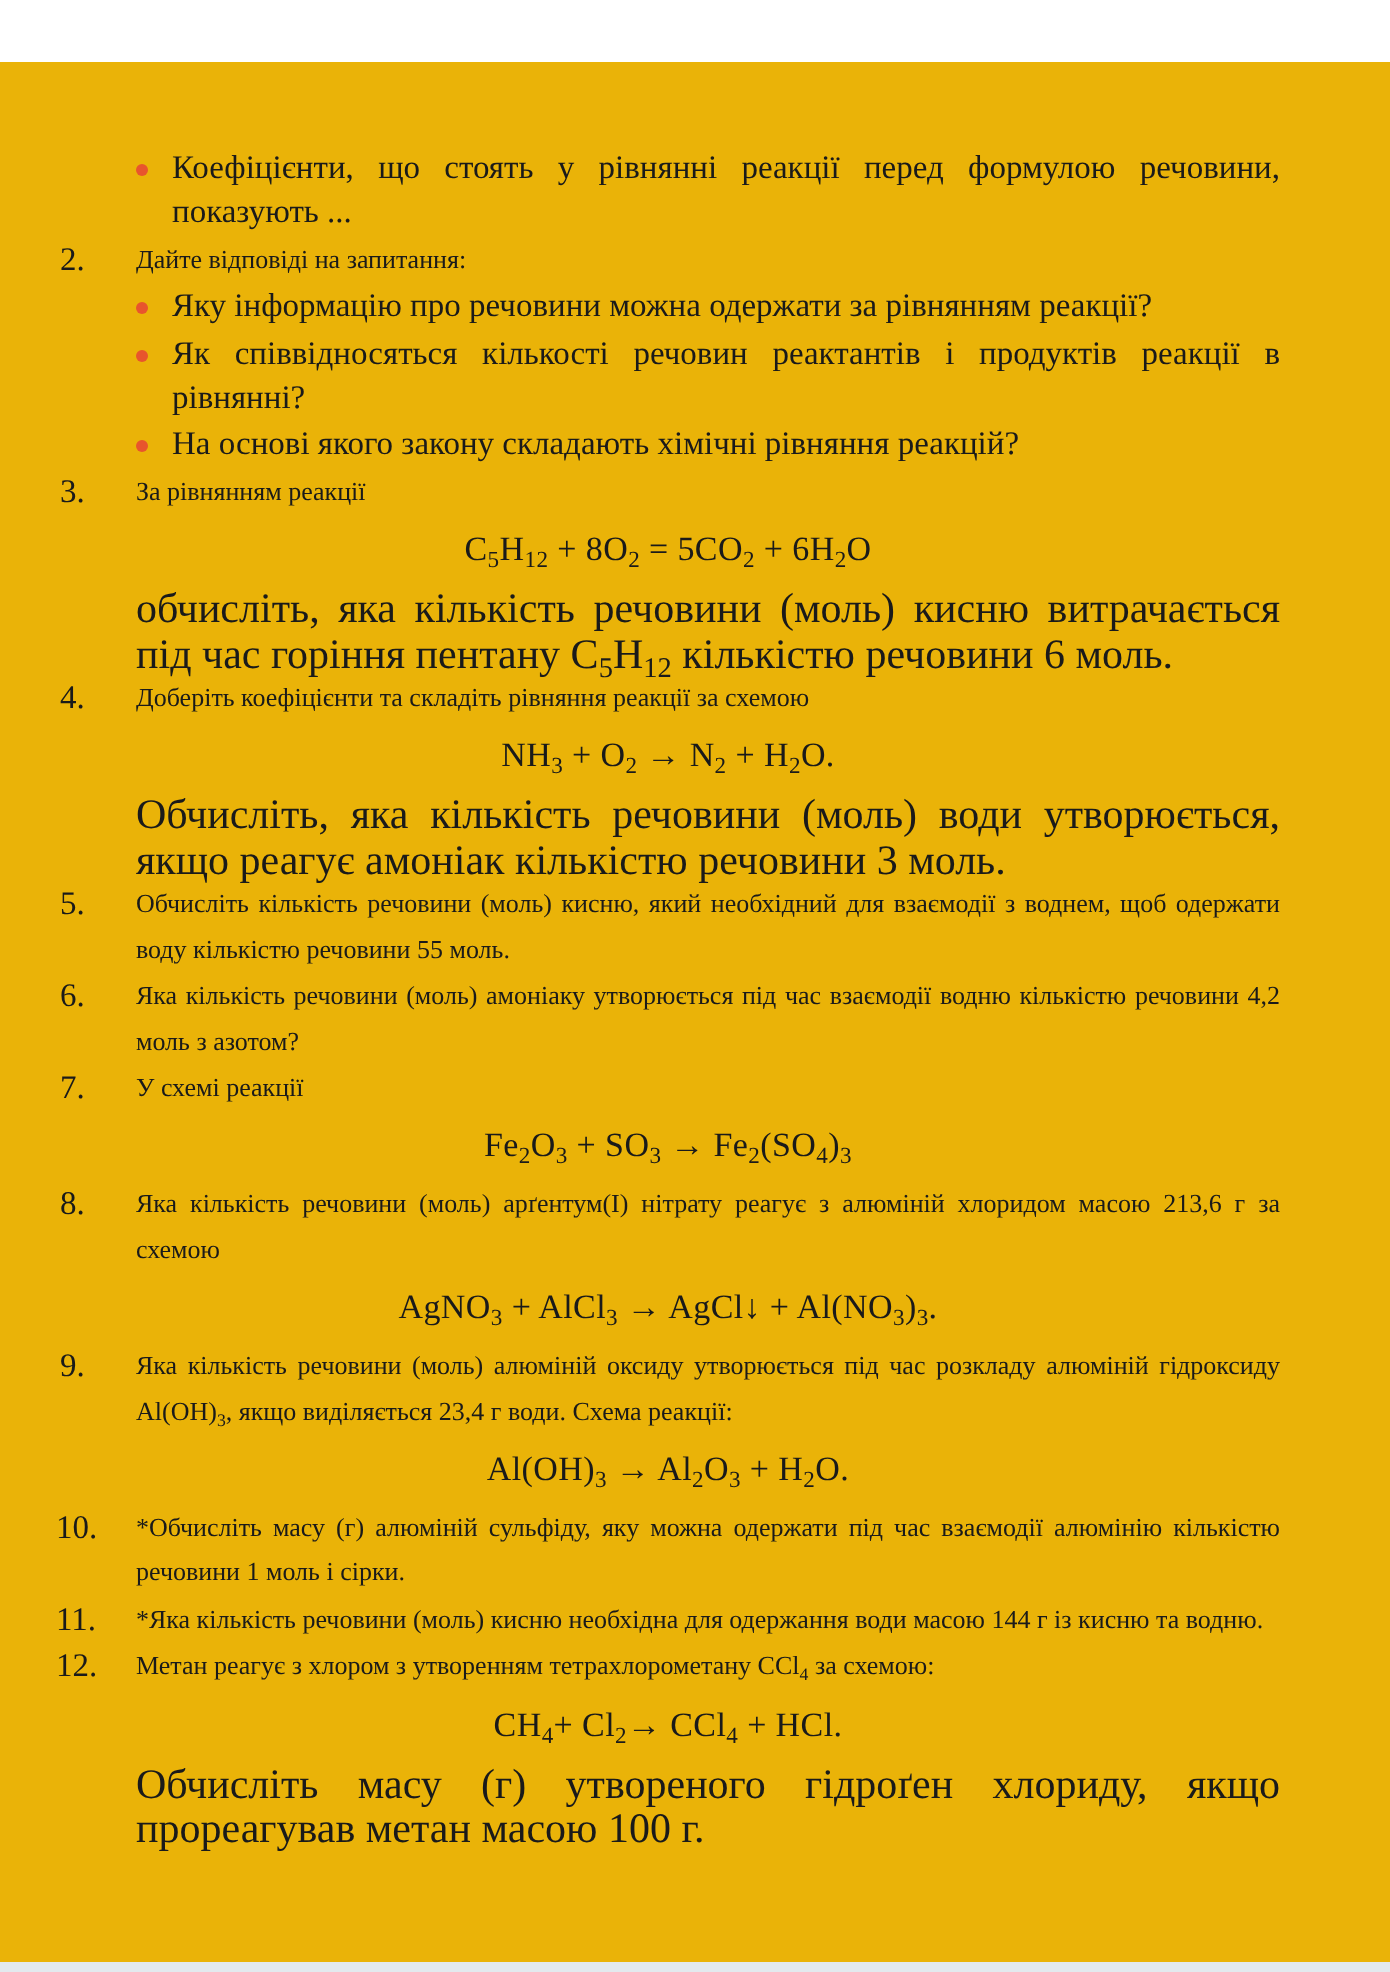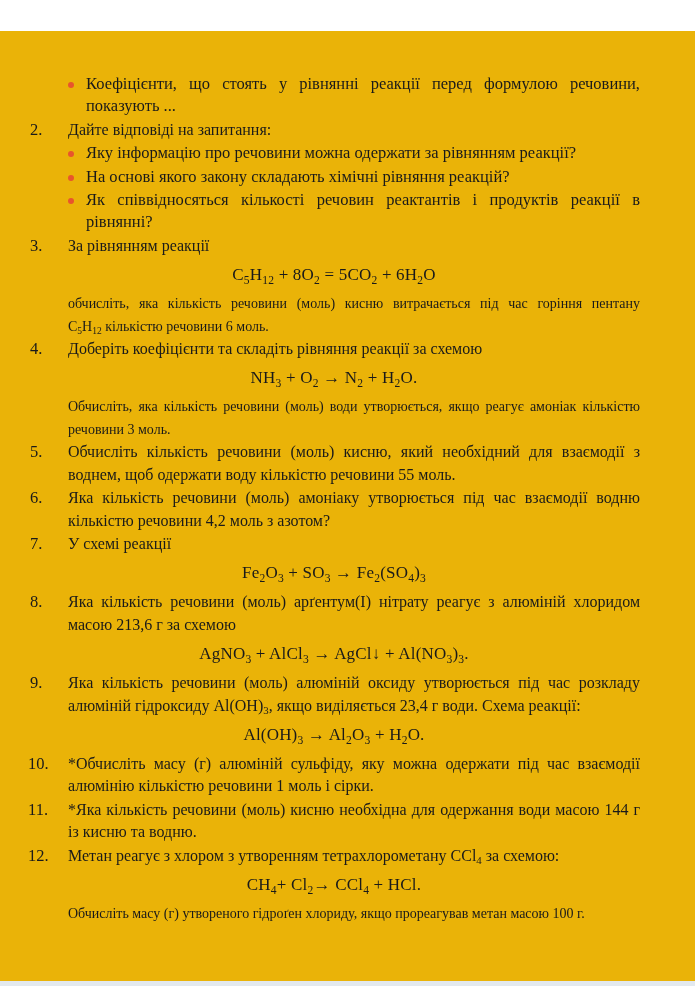--- a/index.html
+++ b/index.html
@@ -38,21 +38,21 @@
     padding-left: 2px;
     font-size: 16.5px;
     line-height: 22.4px;
     box-sizing: border-box;
   }
   .item-num.wide {
     padding-left: 0px;
   }
   .item-body {
     flex: 1 1 auto;
-    font-size: 16px;
+    font-size: 13px;
     line-height: 22.4px;
     text-align: justify;
     text-justify: inter-word;
     hyphens: manual;
   }
 
   
   .bullet-item {
     display: flex;
     align-items: flex-start;
@@ -79,21 +79,21 @@
     flex: 1 1 auto;
     font-size: 16.5px;
     line-height: 22.4px;
     text-align: justify;
     text-justify: inter-word;
   }
 
   
   .cont {
     margin-left: 40px;
-    font-size: 14px;
+    font-size: 21px;
     line-height: 22.4px;
     text-align: justify;
     text-justify: inter-word;
   }
 
   
   .equation {
     text-align: center;
     font-size: 17px;
     line-height: 22px;
@@ -183,28 +183,28 @@
       <div class="bullet-mark">
           <i></i>
         </div>
       <div class="bullet-text">Яку інформацію про речовини можна одержати за рівнянням реакції?</div>
     </div>
     <div class="bullet-item">
       <div class="bullet-gutter"></div>
       <div class="bullet-mark">
           <i></i>
         </div>
+      <div class="bullet-text">Як співвідносяться кількості речовин реактантів і продуктів реакції в рівнянні?</div>
+    </div>
+    <div class="bullet-item">
+      <div class="bullet-gutter"></div>
+      <div class="bullet-mark">
+          <i></i>
+        </div>
       <div class="bullet-text">На основі якого закону складають хімічні рівняння реакцій?</div>
-    </div>
-    <div class="bullet-item">
-      <div class="bullet-gutter"></div>
-      <div class="bullet-mark">
-          <i></i>
-        </div>
-      <div class="bullet-text">Як співвідносяться кількості речовин реактантів і продуктів реакції в рівнянні?</div>
     </div>
 
     <div class="item">
       <div class="item-num">3.</div>
       <div class="item-body">За рівнянням реакції</div>
     </div>
     <div class="equation">
       C<sub>5</sub>H<sub>12</sub> + 8O<sub>2</sub> = 5CO<sub>2</sub> + 6H<sub>2</sub>O
     </div>
     <div class="cont">

